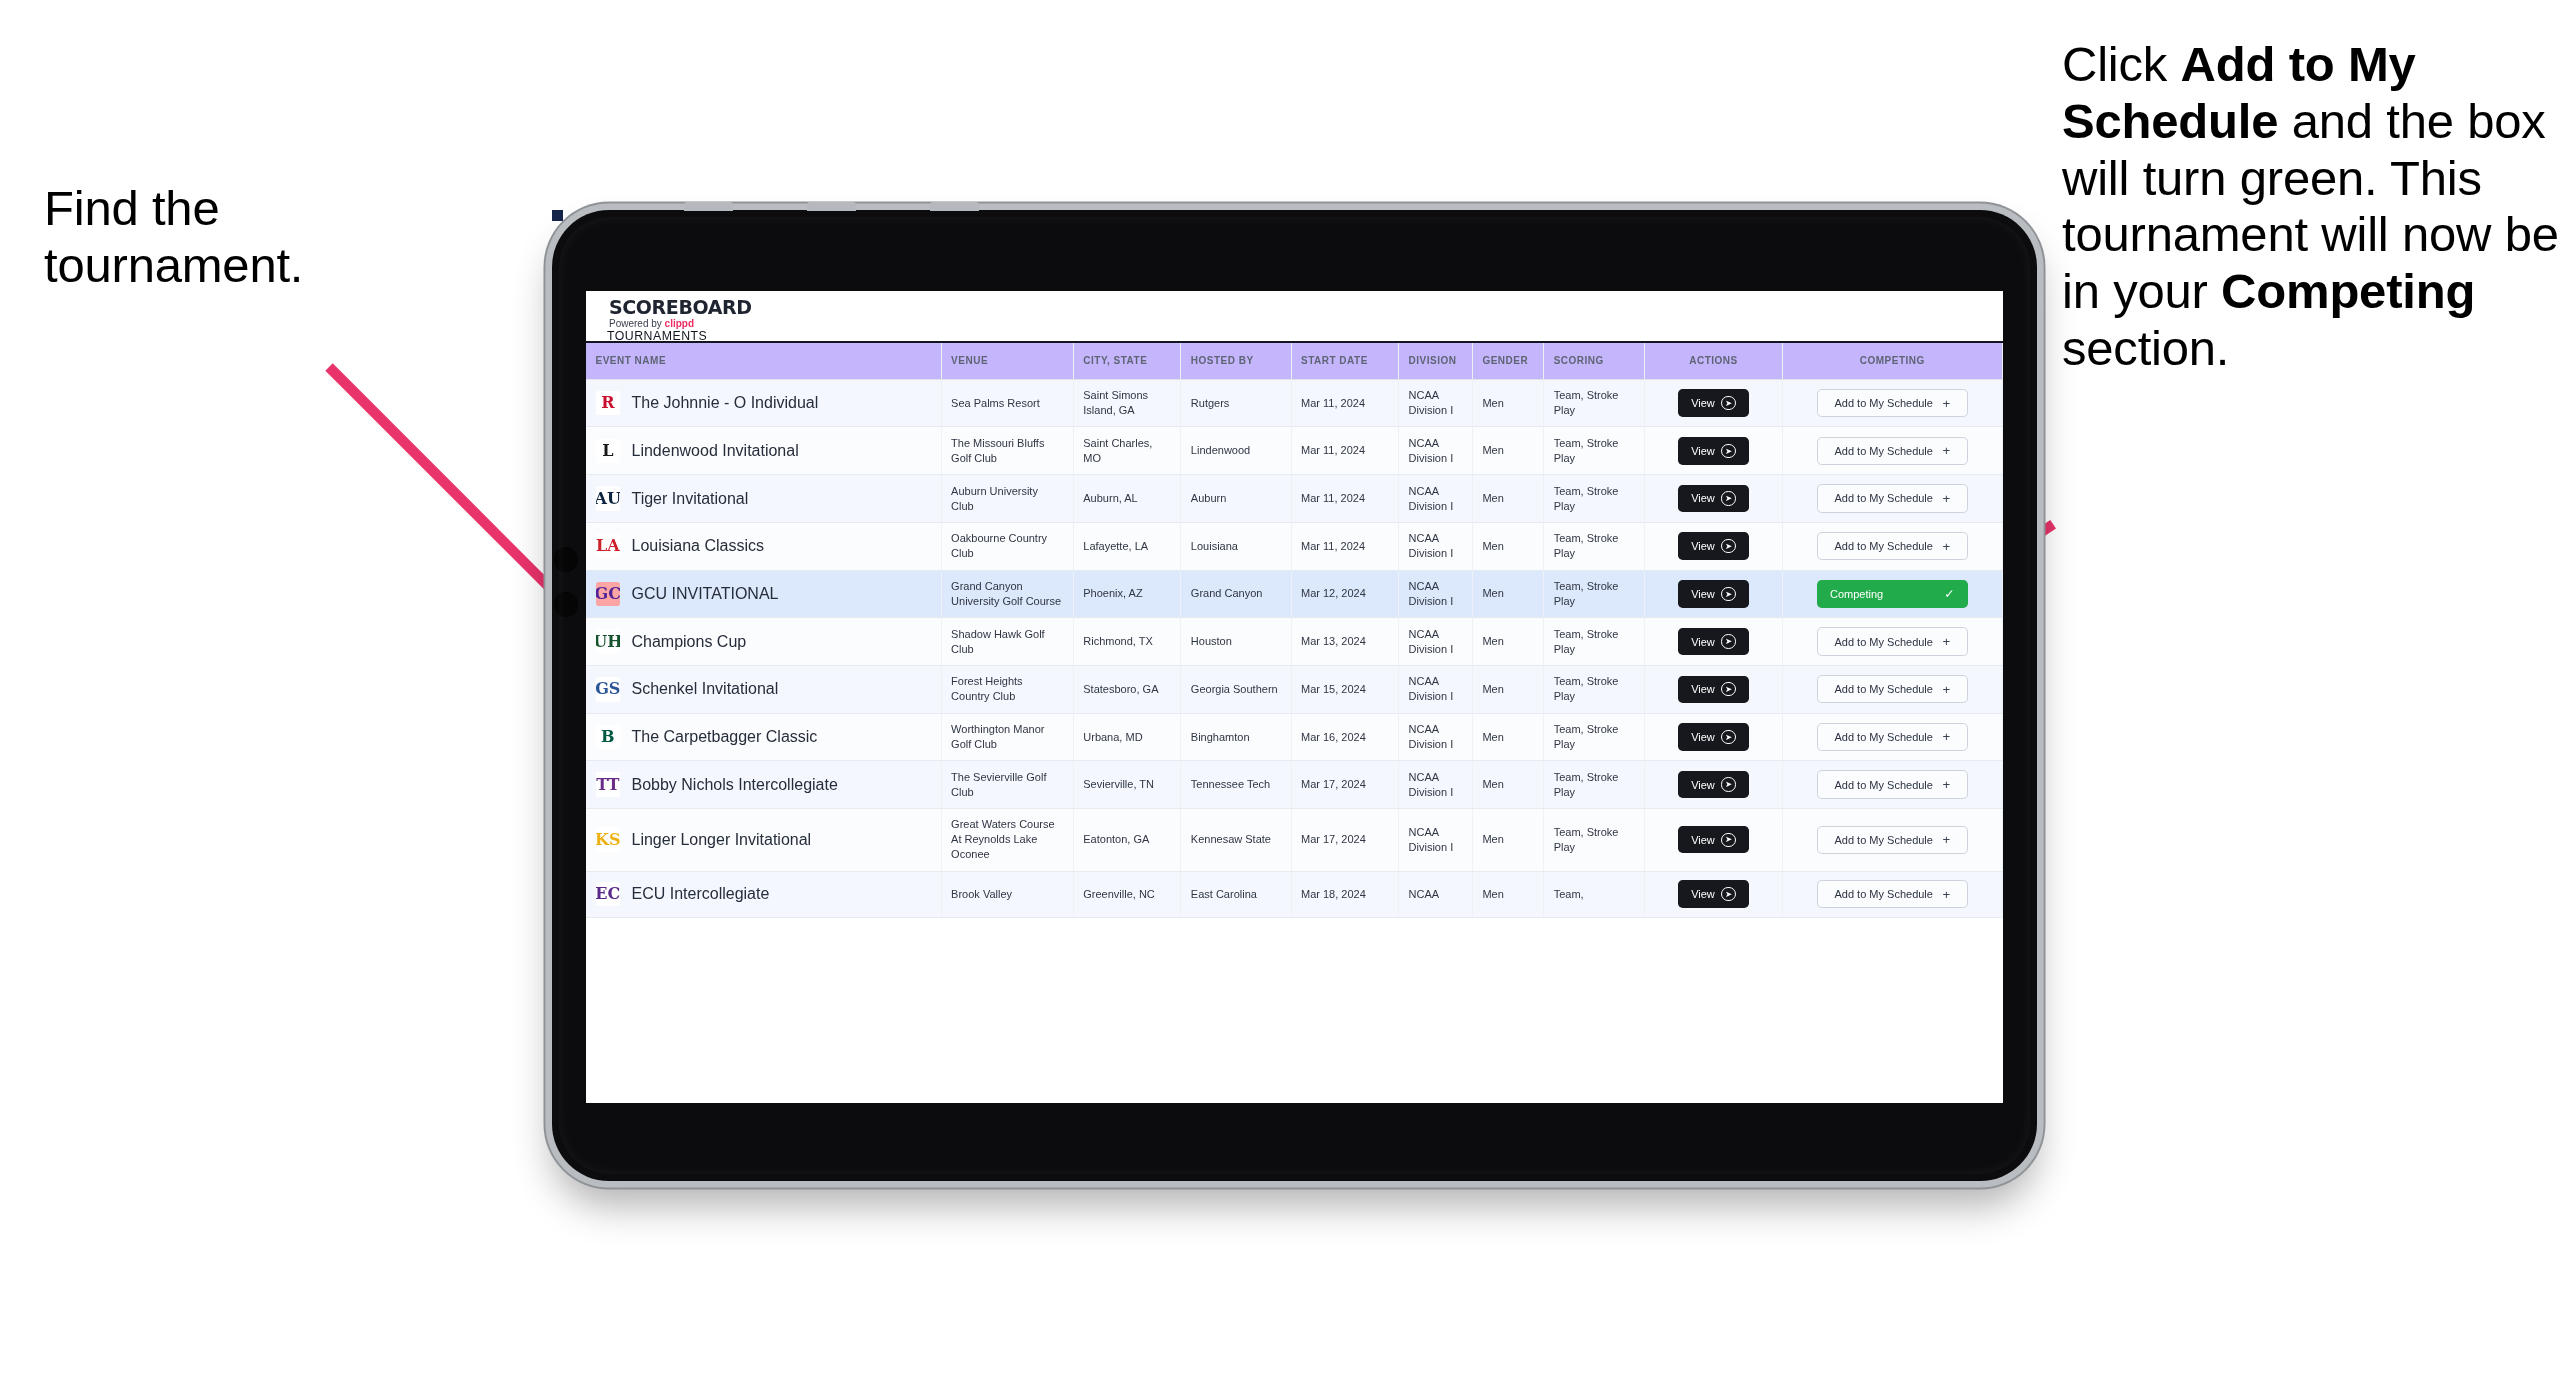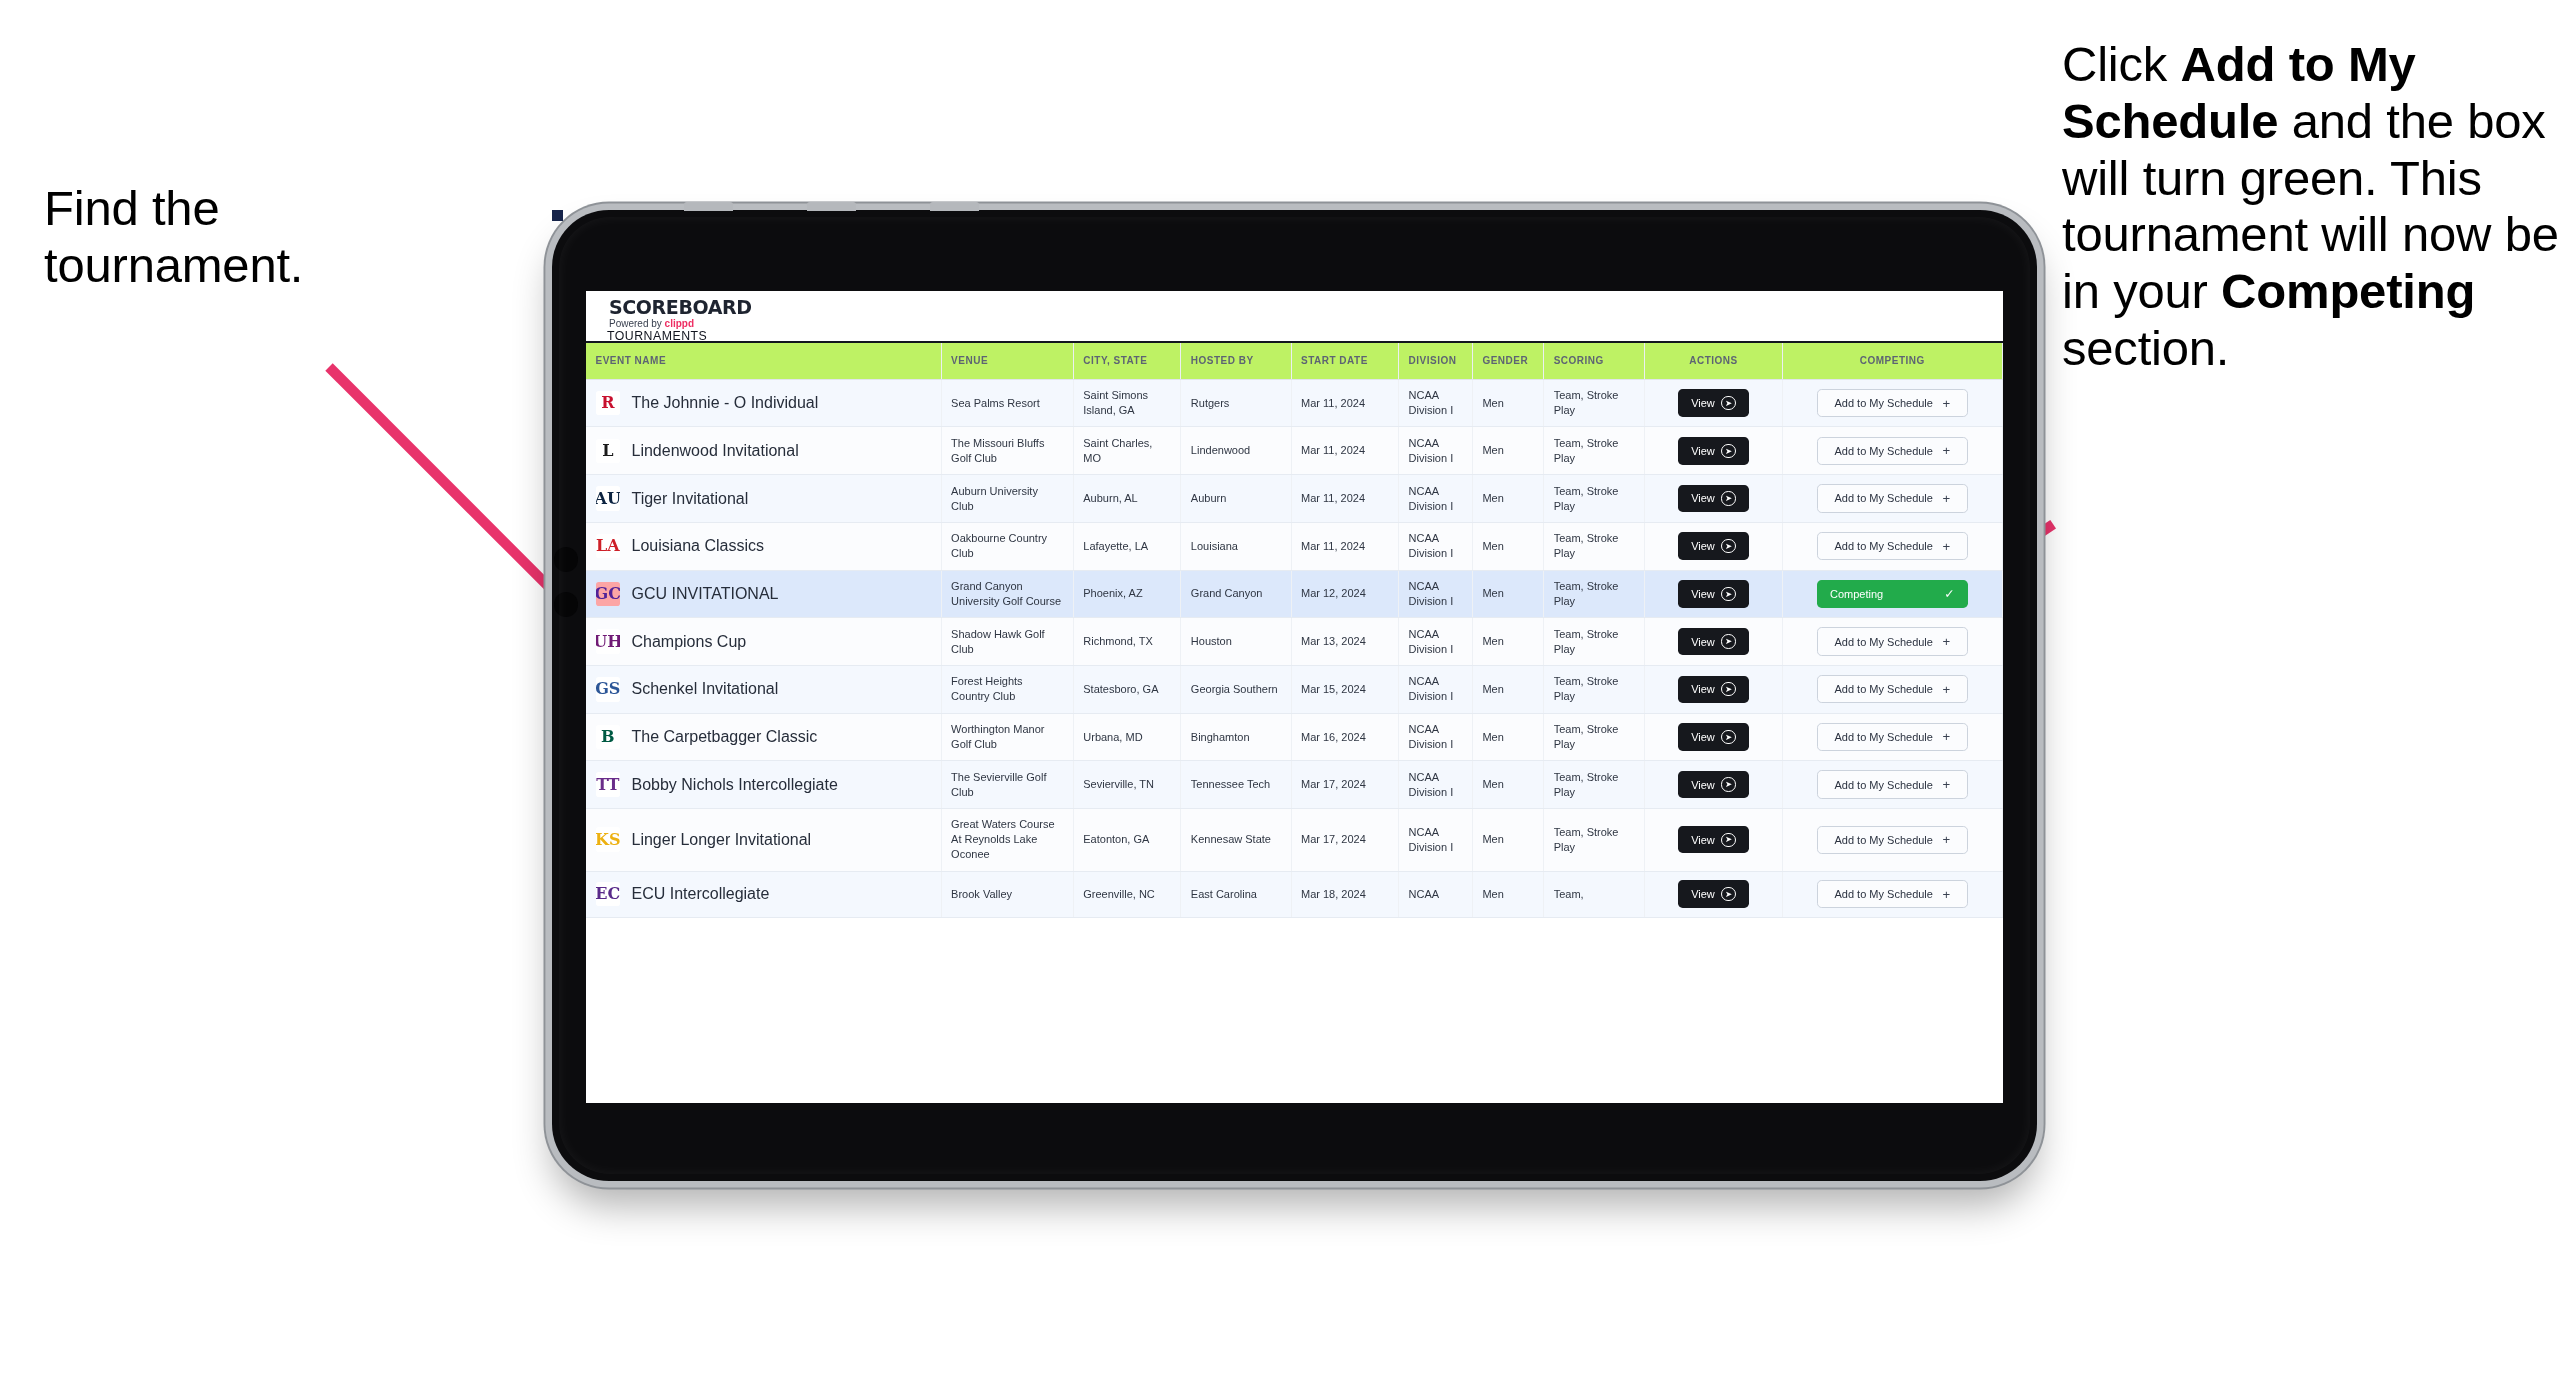--- a/index.html
+++ b/index.html
@@ -132,21 +132,21 @@
     display:flex; align-items:center; justify-content:center;
     color:#9aa1ac; font-size:11.4px;
   }
   #user-area .sep { color:#b9bec7; }
   #signout { cursor:pointer; }
 
   
   #table-wrap { position:relative; height: 761px; overflow:hidden; background:#fff; }
   table { border-collapse: collapse; width: 1417px; table-layout: fixed; }
   thead th {
-    background:#bef264;
+    background:#c4b5fd;
     border-bottom:0.9px solid #e1e5ea;
     border-right:0.9px solid #eceff2;
     font-size: 10px;
     letter-spacing:0.5px;
     font-weight: 600;
     color:#5d6473;
     text-align:left;
     padding: 10.4px 9.5px;
     height: 15px;
   }
@@ -425,21 +425,21 @@
                   <span class="circ-arrow">➤</span>
                 </button></td>
               <td class="c"><button class="btn-competing">
                   <span>Competing</span>
                   <span class="check">✓</span>
                 </button></td>
             </tr>
             <tr class="alt">
               <td>
                 <div class="ev-cell">
-                  <span class="ev-logo" style="background:#ffffff;color:#701a75">UH</span>
+                  <span class="ev-logo" style="background:#ffffff;color:#14532d">UH</span>
                   <span class="ev-name">Champions Cup</span>
                 </div>
               </td>
               <td>Shadow Hawk Golf Club</td>
               <td>Richmond, TX</td>
               <td>Houston</td>
               <td>Mar 13, 2024</td>
               <td>NCAA Division I</td>
               <td>Men</td>
               <td>Team, Stroke Play</td>

